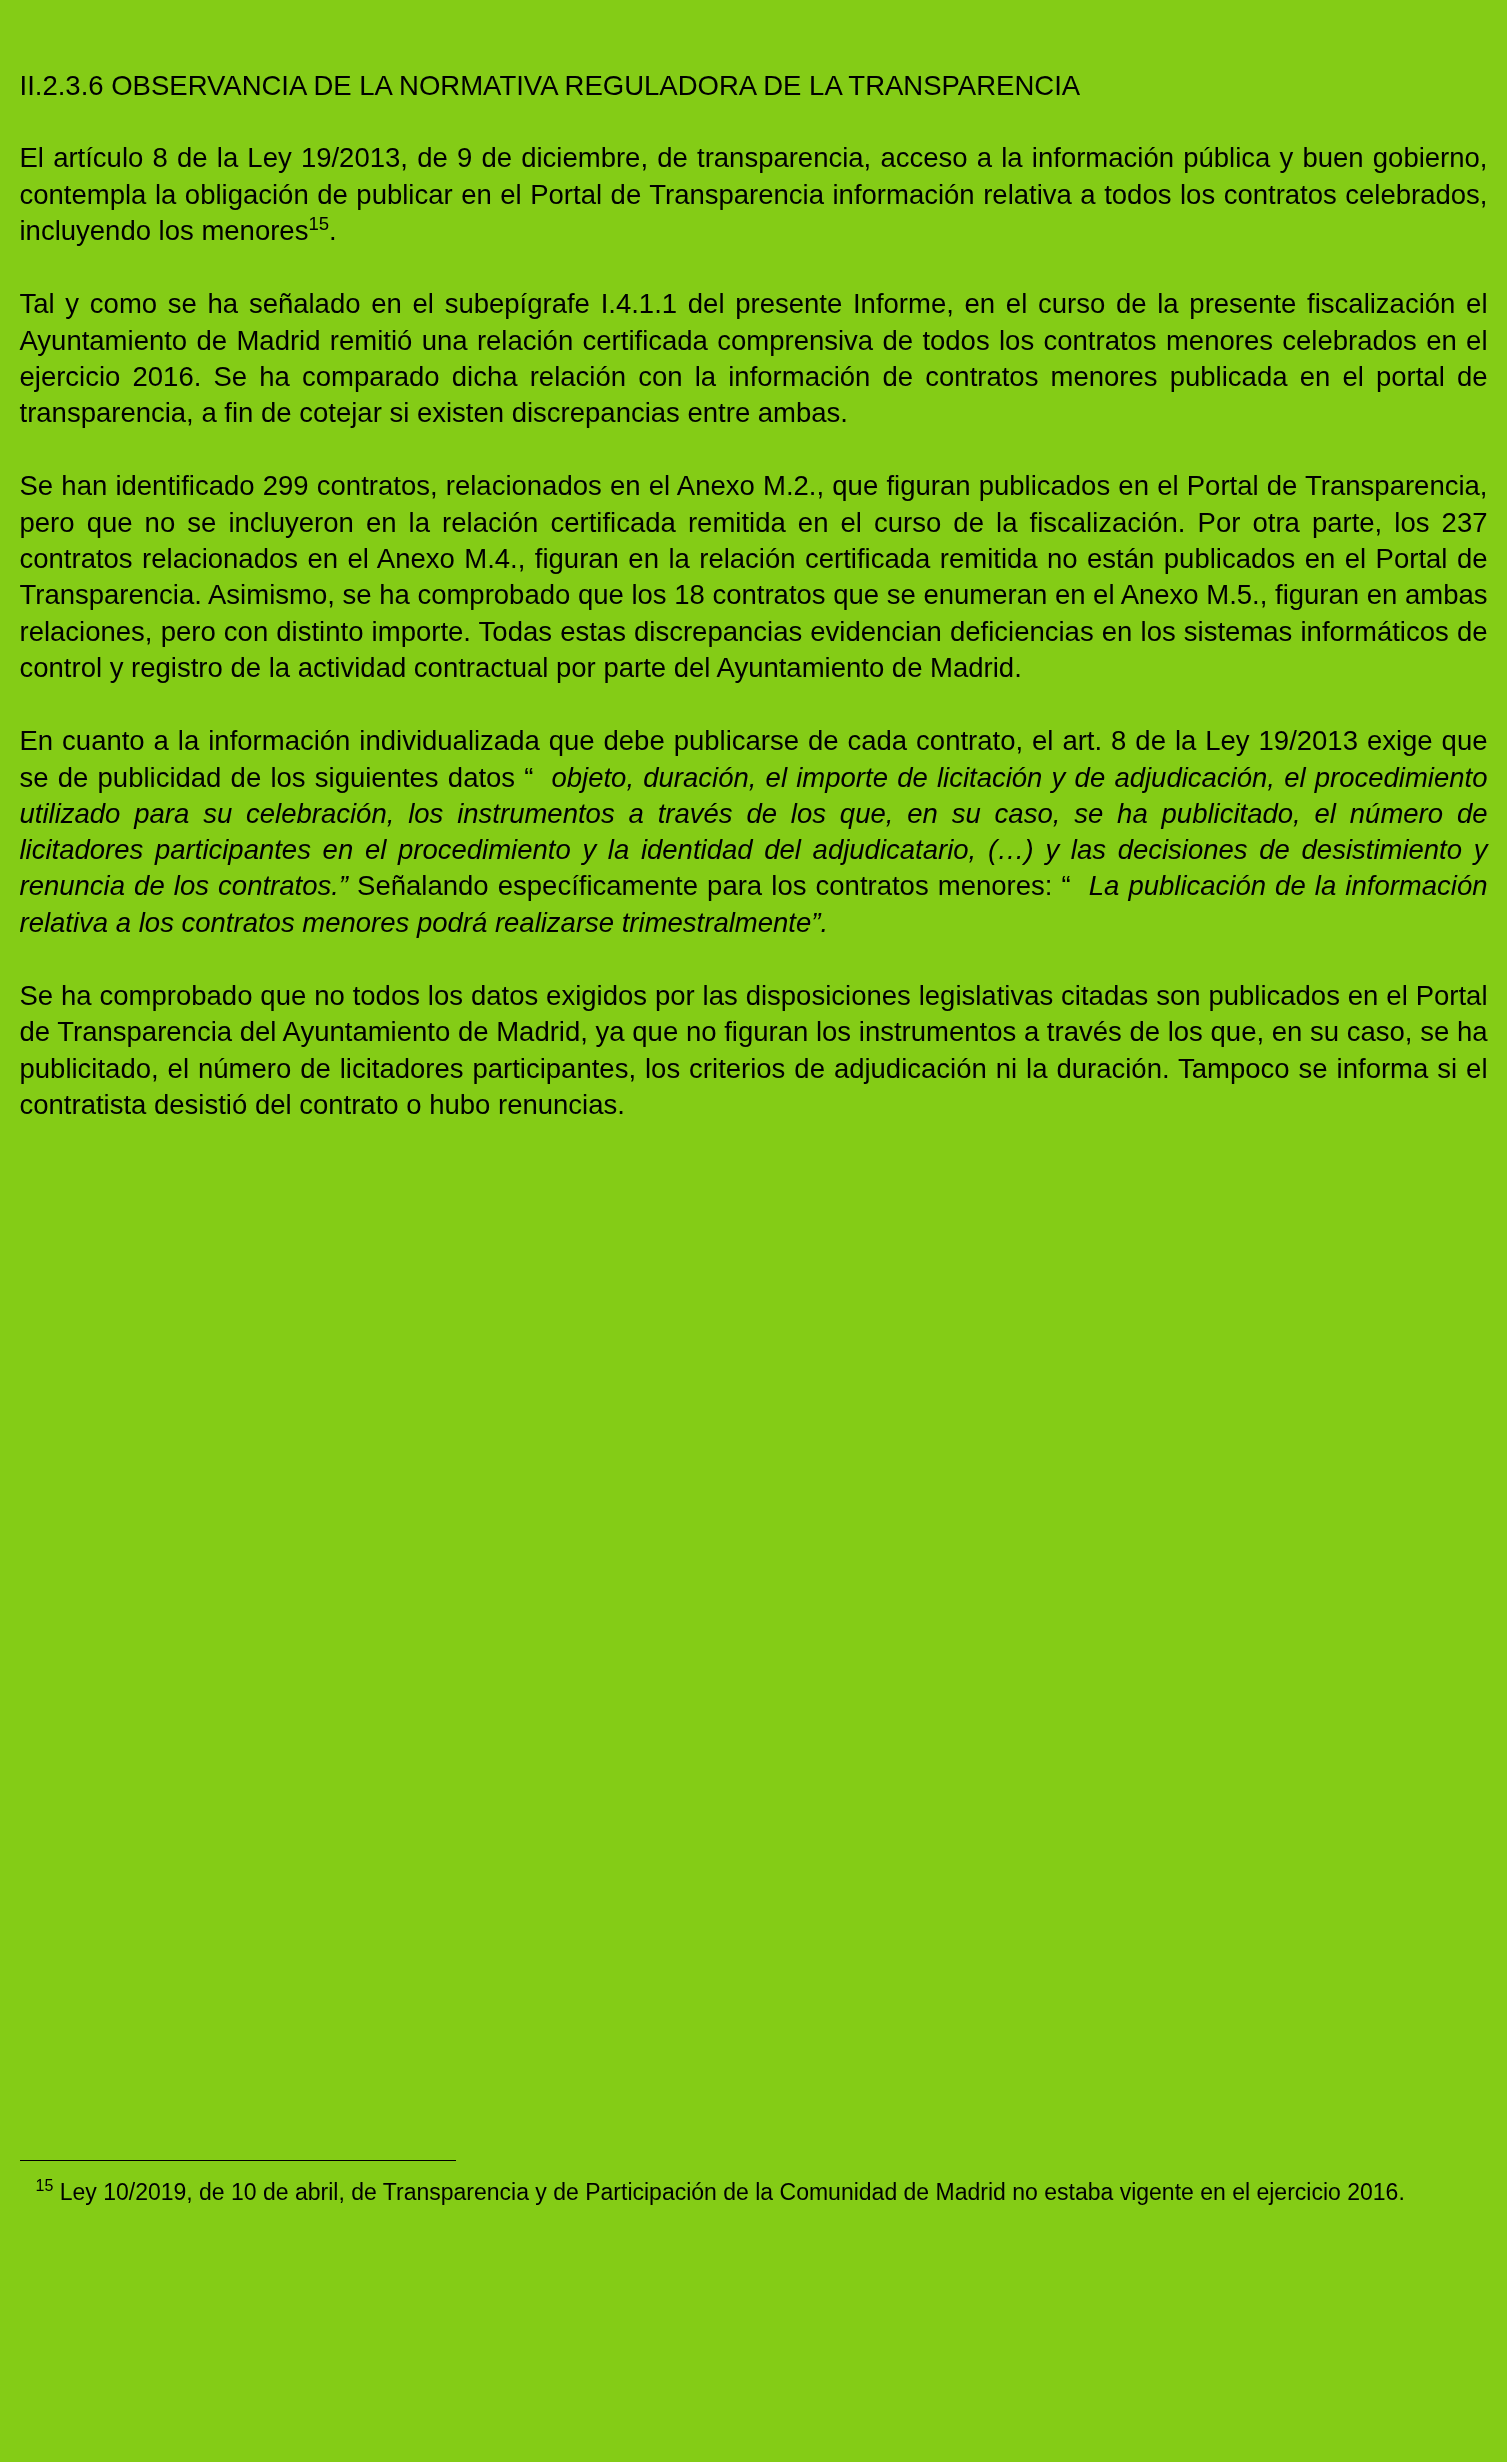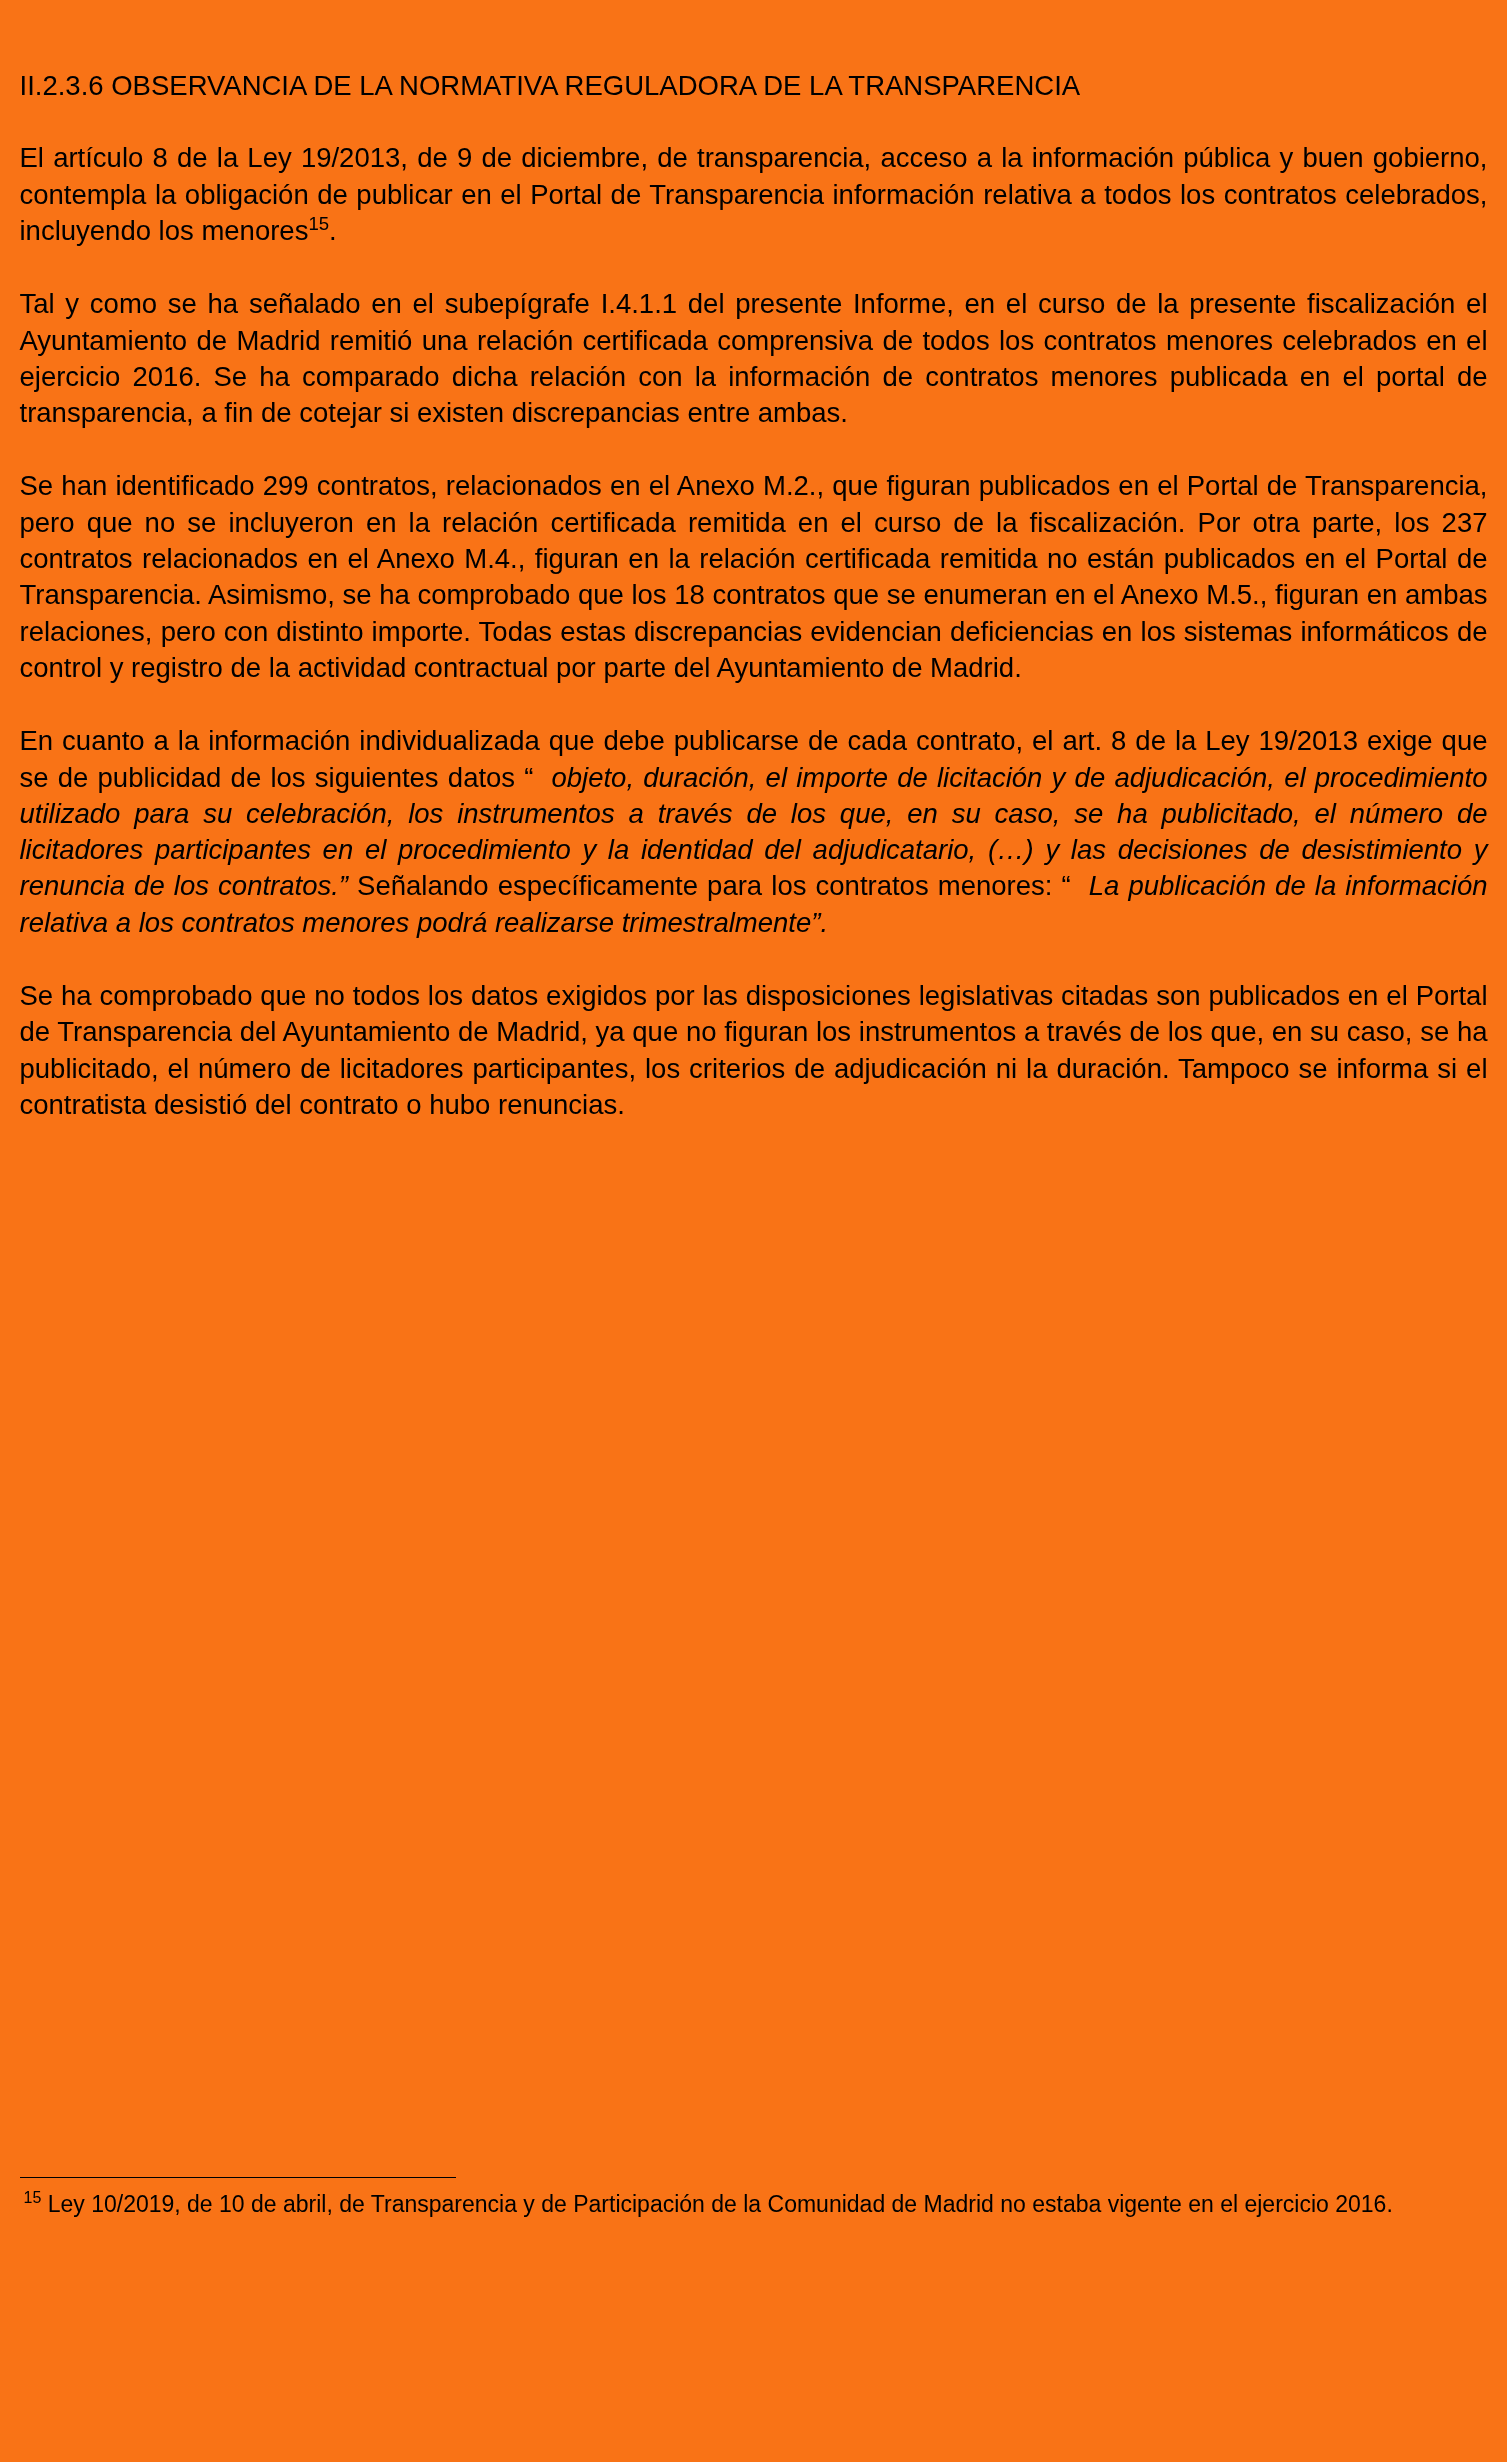--- a/index.html
+++ b/index.html
@@ -5,21 +5,21 @@
   html, body {
     margin: 0;
     padding: 0;
     background: #ffffff;
   }
   .page {
     position: relative;
     width: 1507px;
     height: 2462px;
     box-sizing: border-box;
-    background: #f97316;
+    background: #84cc16;
     color: #000000;
     font-family: "Liberation Sans", sans-serif;
     padding: 69px 19.5px 238px 19.5px;
     display: flex;
     flex-direction: column;
     overflow: hidden;
   }
   .heading {
     font-size: 27.5px;
     font-weight: 400;
@@ -48,21 +48,21 @@
   .footnote-rule {
     width: 436px;
     border: 0;
     border-top: 1.8px solid #000000;
     margin: 0 0 10.6px 0;
   }
   .footnote {
     font-size: 23px;
     line-height: 1.35;
     text-align: justify;
-    margin: 4px;
+    margin: 16px;
   }
   .footnote sup {
     font-size: 16px;
     line-height: 0;
     vertical-align: super;
   }
 </style>
 </head>
 <body>
 

